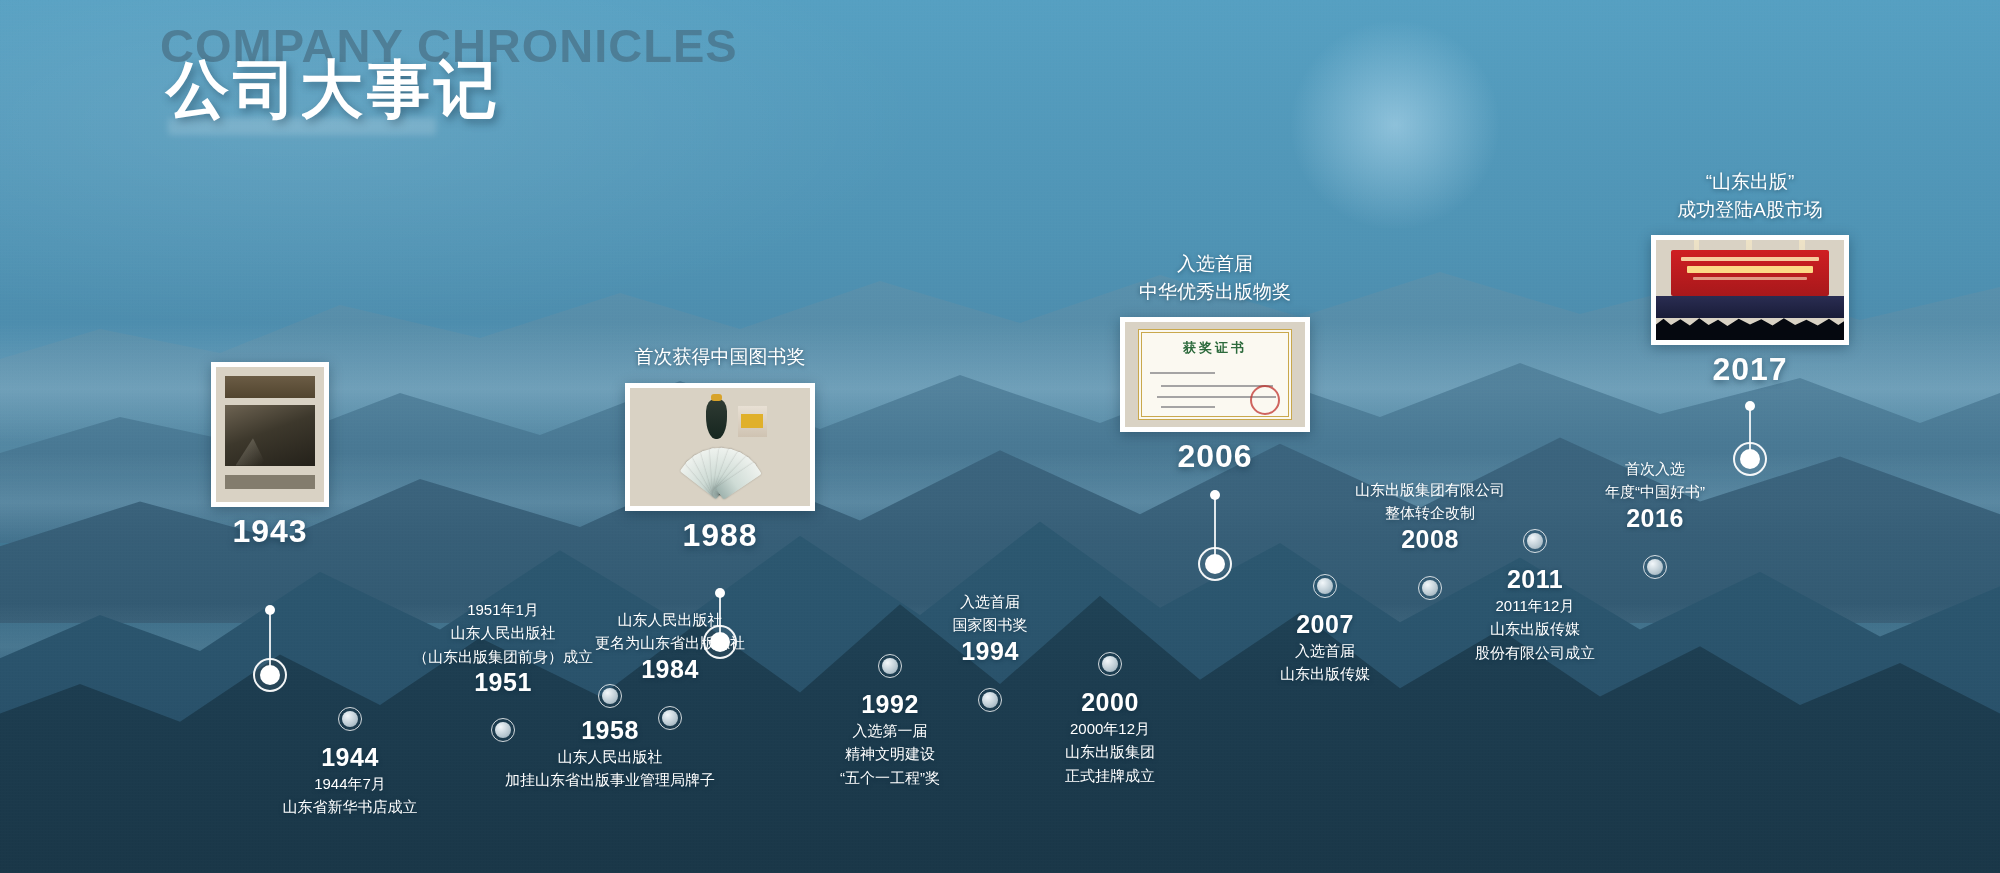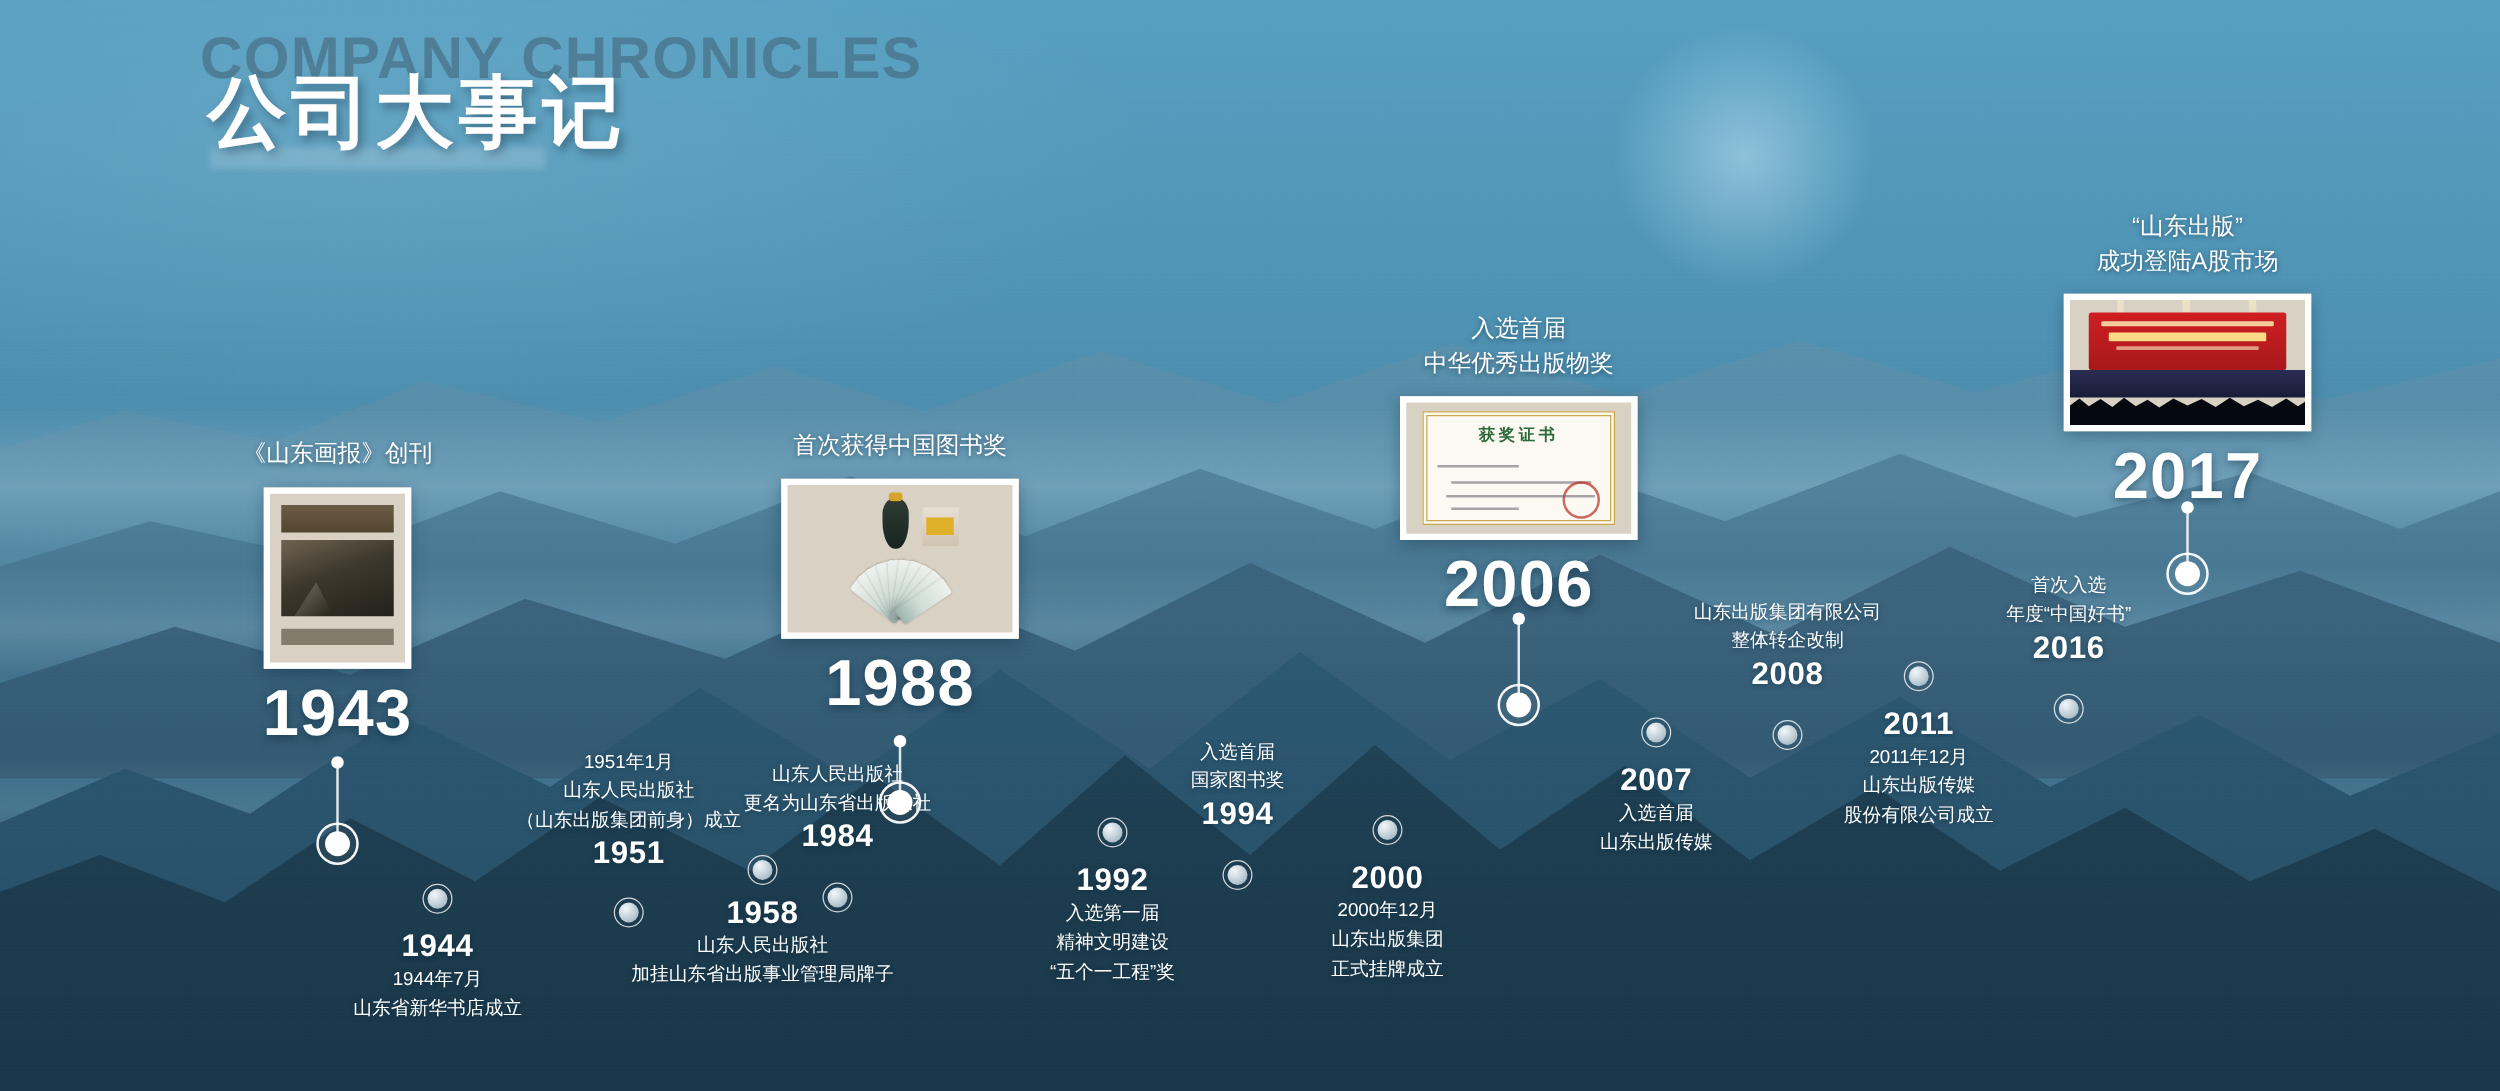--- a/index.html
+++ b/index.html
@@ -63,21 +63,21 @@
   .node{ position:absolute; }
   .ctext{ color:#fff; text-align:center; white-space:nowrap;
           text-shadow:0 1px 4px rgba(10,40,60,.55); }
 
   
   .big .cap{ font-size:19px; line-height:1.45; font-weight:500; }
   .big .photo{
      margin:12px auto 0; border:5px solid #fff; background:#d9d2c4;
      box-shadow:0 3px 12px rgba(10,35,55,.35); overflow:hidden; position:relative;
   }
-  .big .year{ font-size:52px; font-weight:bold; letter-spacing:1px; margin-top:6px;
+  .big .year{ font-size:32px; font-weight:bold; letter-spacing:1px; margin-top:6px;
      text-shadow:0 2px 7px rgba(10,40,60,.55); }
   .stem{ position:absolute; left:50%; transform:translateX(-50%); width:2px;
      background:rgba(255,255,255,.85); }
   .stem .tipdot{ position:absolute; left:-4px; top:-5px; width:10px; height:10px;
      border-radius:50%; background:#fff; }
   .bigdot{
      position:absolute; left:50%; transform:translateX(-50%);
      width:34px; height:34px; border-radius:50%;
      border:2px solid rgba(255,255,255,.95);
      display:flex; align-items:center; justify-content:center;
@@ -163,21 +163,20 @@
   <div class="mt mt5"></div>
   <div class="grain"></div>
 
   <div id="header">
     <div class="title-en">COMPANY CHRONICLES</div>
     <div class="title-cn">公司大事记</div>
   </div>
   <div class="title-shadowbar"></div>
 
   <div class="node big" style="left:140px; top:350px; width:260px;">
-    <div class="ctext cap">《山东画报》创刊</div>
     <div class="photo ph-mag" style="width:118px;height:145px;">
       <div class="band hdr"></div>
         <div class="band pic"></div>
         <div class="band ftr"></div>
     </div>
     <div class="ctext year">1943</div>
     <div class="stem" style="top:260px;height:64px;">
         <span class="tipdot"></span>
       </div>
     <div class="bigdot" style="top:308px;">

